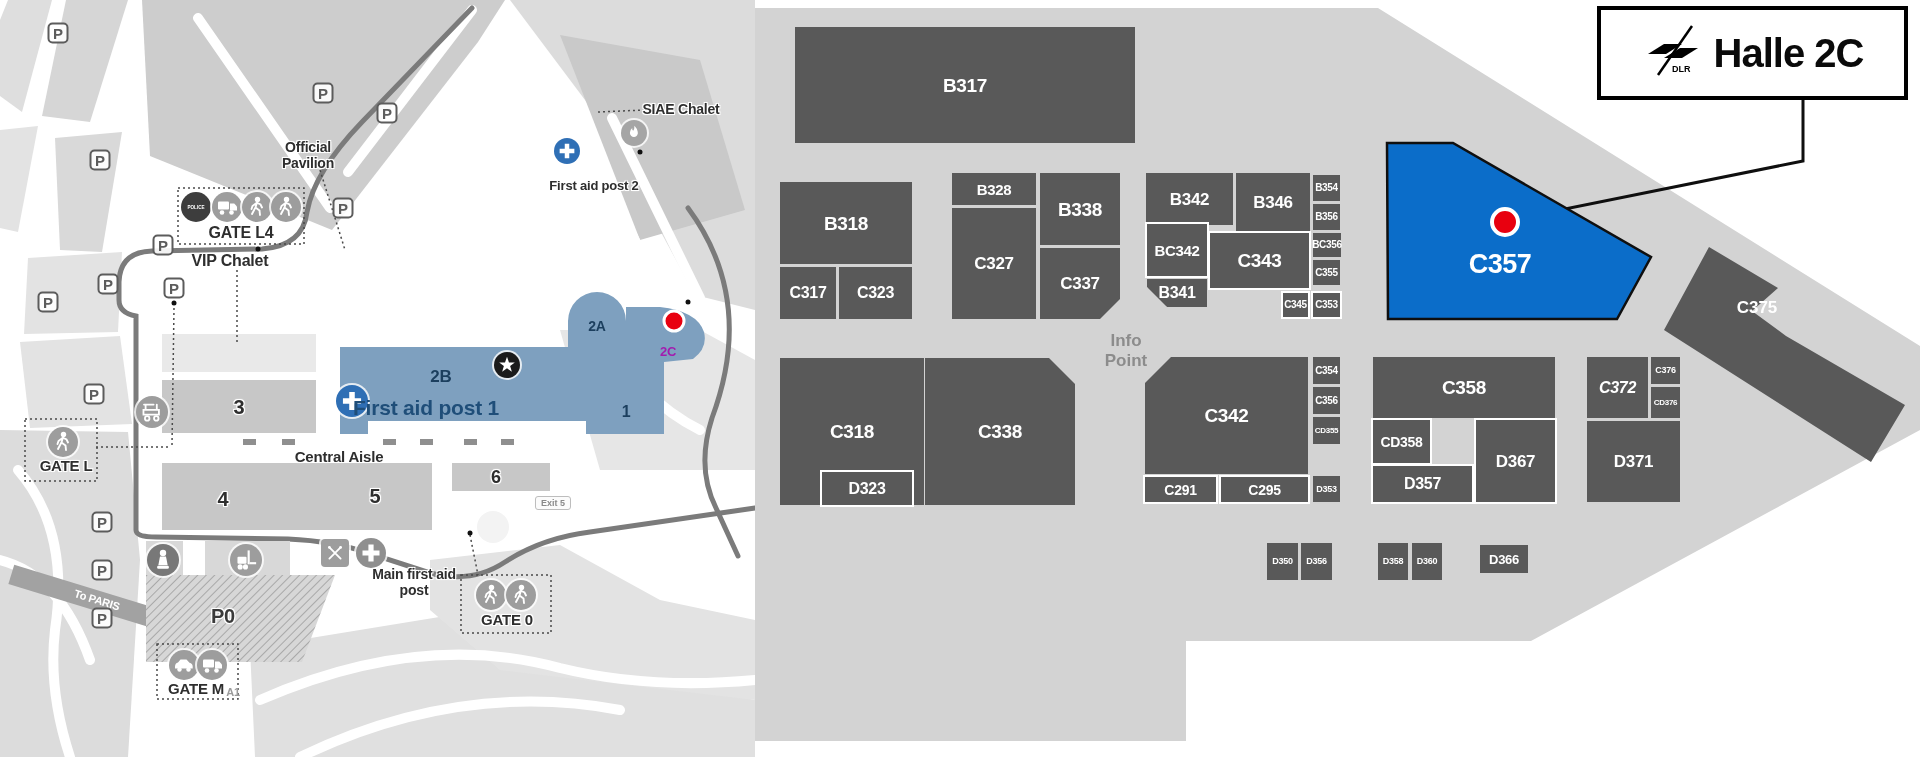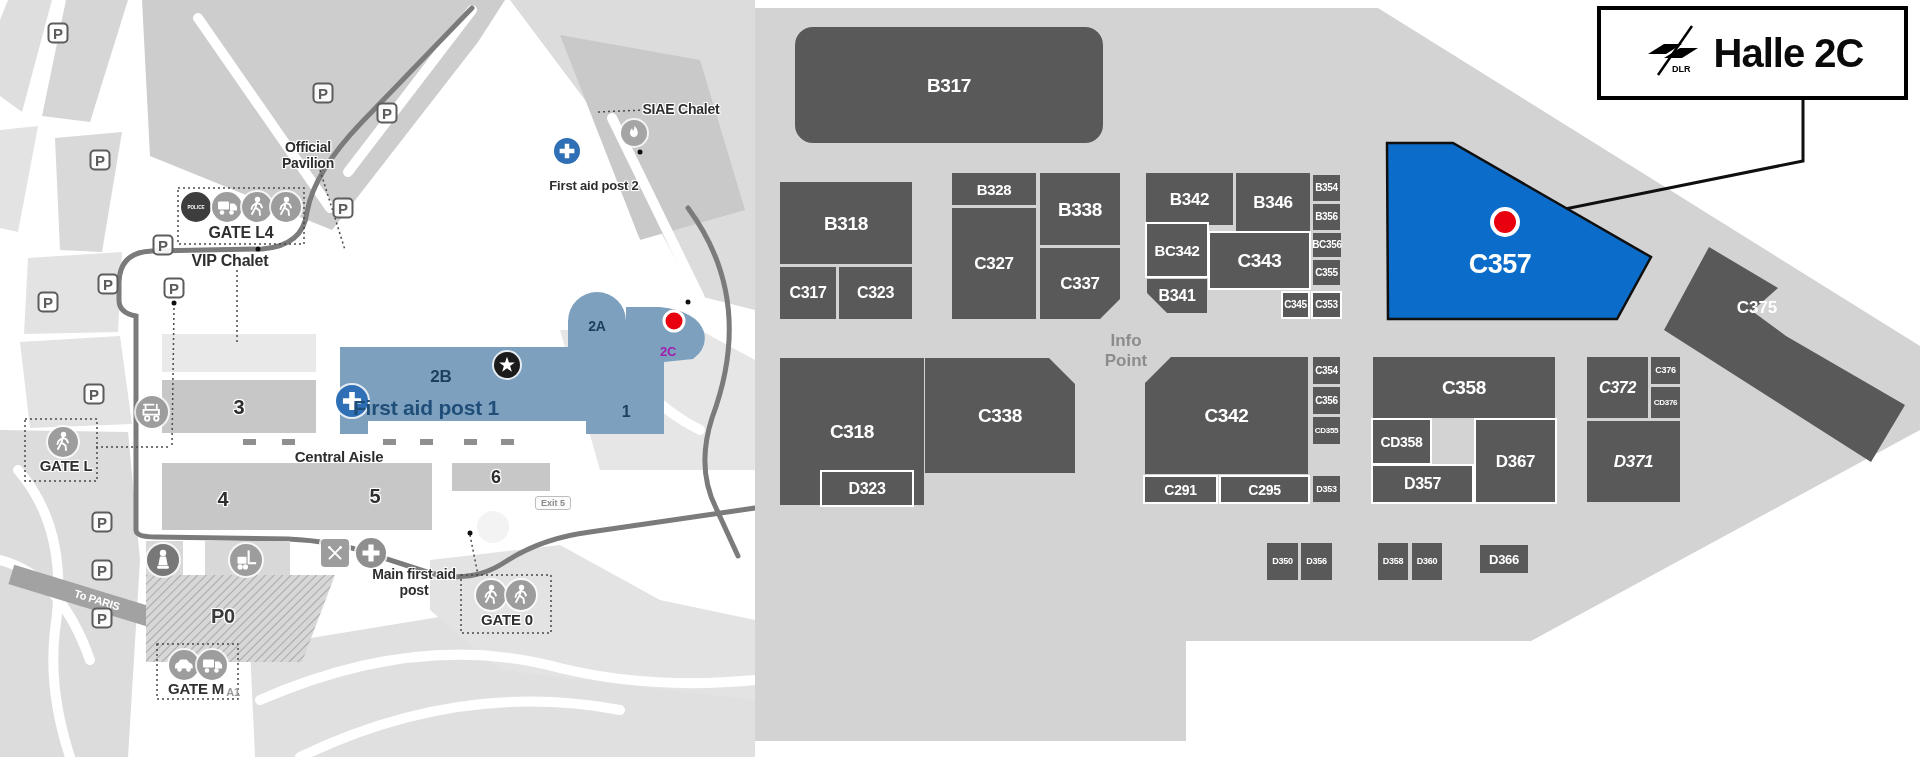--- a/index.html
+++ b/index.html
@@ -267,58 +267,58 @@
   <svg class="layer" id="hall-svg" viewBox="0 0 1920 757">
       <polygon points="755,8 1378,8 1920,346 1920,430 1531,641 1186,641 1186,741 755,741" fill="#d3d3d3"></polygon>
       <polygon points="1709,247 1778,288 1752,311 1786,336 1905,405 1871,462 1664,330" fill="#595959"></polygon>
       <text x="1757" y="313" fill="#fff" font-size="17" font-weight="bold" text-anchor="middle" font-family="Liberation Sans, sans-serif">C375</text>
       <path d="M1803,100 L1803,161 L1520,218" stroke="#0f0f0f" stroke-width="3" fill="none"></path>
       <polygon points="1387,143 1453,143 1651,257 1617,319 1388,319" fill="#0b6dc9" stroke="#0f0f0f" stroke-width="2.5"></polygon>
       <text x="1500" y="273" fill="#fff" font-size="27" font-weight="bold" text-anchor="middle" font-family="Liberation Sans, sans-serif" letter-spacing="-0.5">C357</text>
       <circle cx="1505" cy="222" r="13" fill="#e8000f" stroke="#fff" stroke-width="4"></circle>
     </svg>
   <div class="layer" id="hall-stands">
-      <div class="stand" style="left: 795px; top: 27px; width: 308px; height: 116px; font-size: 19px; border-radius: 18px;">B317</div>
+      <div class="stand" style="left: 795px; top: 27px; width: 340px; height: 116px; font-size: 19px;">B317</div>
       <div class="stand" style="left: 780px; top: 182px; width: 132px; height: 82px; font-size: 19px;">B318</div>
       <div class="stand" style="left: 780px; top: 267px; width: 56px; height: 52px; font-size: 16px;">C317</div>
       <div class="stand" style="left: 839px; top: 267px; width: 73px; height: 52px; font-size: 16px;">C323</div>
       <div class="stand" style="left: 952px; top: 173px; width: 84px; height: 32px; font-size: 15px;">B328</div>
       <div class="stand" style="left: 952px; top: 208px; width: 84px; height: 111px; font-size: 17px;">C327</div>
       <div class="stand" style="left: 1040px; top: 173px; width: 80px; height: 72px; font-size: 19px;">B338</div>
       <div class="stand" style="left: 1040px; top: 248px; width: 80px; height: 71px; font-size: 17px; clip-path: polygon(0px 0px, 100% 0px, 100% calc(100% - 20px), calc(100% - 20px) 100%, 0px 100%);">C337</div>
       <div class="stand" style="left: 1146px; top: 173px; width: 87px; height: 52px; font-size: 17px;">B342</div>
       <div class="stand" style="left: 1236px; top: 173px; width: 74px; height: 58px; font-size: 17px;">B346</div>
       <div class="stand" style="left: 1313px; top: 175px; width: 27px; height: 26px; font-size: 10px;">B354</div>
       <div class="stand" style="left: 1313px; top: 204px; width: 27px; height: 26px; font-size: 10px;">B356</div>
       <div class="stand b" style="left: 1147px; top: 224px; width: 60px; height: 52px; font-size: 15px;">BC342</div>
       <div class="stand b" style="left: 1210px; top: 233px; width: 99px; height: 55px; font-size: 19px;">C343</div>
-      <div class="stand b" style="left: 1147px; top: 279px; width: 60px; height: 34px; font-size: 16px; clip-path: polygon(0px 0px, 100% 0px, 100% 100%, 20px 100%, 0px calc(100% - 20px));">B341</div>
+      <div class="stand b" style="left: 1147px; top: 279px; width: 60px; height: 28px; font-size: 16px; clip-path: polygon(0px 0px, 100% 0px, 100% 100%, 20px 100%, 0px calc(100% - 20px));">B341</div>
       <div class="stand" style="left: 1313px; top: 233px; width: 28px; height: 24px; font-size: 10px;">BC356</div>
       <div class="stand" style="left: 1313px; top: 260px; width: 27px; height: 25px; font-size: 10px;">C355</div>
       <div class="stand b" style="left: 1283px; top: 293px; width: 25px; height: 24px; font-size: 10px;">C345</div>
       <div class="stand b" style="left: 1313px; top: 293px; width: 27px; height: 24px; font-size: 10px;">C353</div>
       <div class="stand" style="left: 780px; top: 358px; width: 144px; height: 147px; font-size: 19px;">C318</div>
       <div class="stand b" style="left: 822px; top: 472px; width: 90px; height: 33px; font-size: 16px;">D323</div>
-      <div class="stand" style="left: 925px; top: 358px; width: 150px; height: 115px; font-size: 19px; clip-path: polygon(0px 0px, calc(100% - 26px) 0px, 100% 26px, 100% 100%, 0px 100%);">C338</div>
+      <div class="stand" style="left: 925px; top: 358px; width: 150px; height: 147px; font-size: 19px; clip-path: polygon(0px 0px, calc(100% - 26px) 0px, 100% 26px, 100% 100%, 0px 100%);">C338</div>
       <div class="stand" style="left: 1145px; top: 357px; width: 163px; height: 117px; font-size: 19px; clip-path: polygon(26px 0px, 100% 0px, 100% 100%, 0px 100%, 0px 26px);">C342</div>
       <div class="stand b" style="left: 1145px; top: 477px; width: 71px; height: 25px; font-size: 14px;">C291</div>
       <div class="stand b" style="left: 1221px; top: 477px; width: 87px; height: 25px; font-size: 14px;">C295</div>
       <div class="stand" style="left: 1313px; top: 357px; width: 27px; height: 27px; font-size: 10px;">C354</div>
       <div class="stand" style="left: 1313px; top: 387px; width: 27px; height: 27px; font-size: 10px;">C356</div>
       <div class="stand" style="left: 1313px; top: 417px; width: 27px; height: 27px; font-size: 8px;">CD355</div>
       <div class="stand" style="left: 1381px; top: 447px; width: 27px; height: 26px; font-size: 9px;">D355</div>
       <div class="stand" style="left: 1313px; top: 476px; width: 27px; height: 26px; font-size: 9px;">D353</div>
       <div class="stand" style="left: 1373px; top: 357px; width: 182px; height: 61px; font-size: 19px;">C358</div>
       <div class="stand b" style="left: 1373px; top: 420px; width: 57px; height: 43px; font-size: 14px;">CD358</div>
       <div class="stand b" style="left: 1373px; top: 466px; width: 99px; height: 36px; font-size: 16px;">D357</div>
       <div class="stand b" style="left: 1476px; top: 420px; width: 79px; height: 82px; font-size: 17px;">D367</div>
       <div class="stand" style="left: 1587px; top: 357px; width: 61px; height: 61px; font-size: 16px; font-style: italic;">C372</div>
       <div class="stand" style="left: 1651px; top: 357px; width: 29px; height: 27px; font-size: 9px;">C376</div>
       <div class="stand" style="left: 1651px; top: 387px; width: 29px; height: 31px; font-size: 8px;">CD376</div>
-      <div class="stand" style="left: 1587px; top: 421px; width: 93px; height: 81px; font-size: 17px; font-style: italic;">D371</div>
+      <div class="stand" style="left: 1587px; top: 421px; width: 93px; height: 81px; font-size: 17px;">D371</div>
       <div class="stand" style="left: 1267px; top: 543px; width: 31px; height: 37px; font-size: 9px;">D350</div>
       <div class="stand" style="left: 1301px; top: 543px; width: 31px; height: 37px; font-size: 9px;">D356</div>
       <div class="stand" style="left: 1378px; top: 543px; width: 30px; height: 37px; font-size: 9px;">D358</div>
       <div class="stand" style="left: 1412px; top: 543px; width: 30px; height: 37px; font-size: 9px;">D360</div>
       <div class="stand" style="left: 1480px; top: 545px; width: 48px; height: 28px; font-size: 13px;">D366</div>
     </div>
   <div id="infopoint">Info Point</div>
   <div id="legend">
     <span>
       <svg width="62" height="56" viewBox="0 0 62 56">

